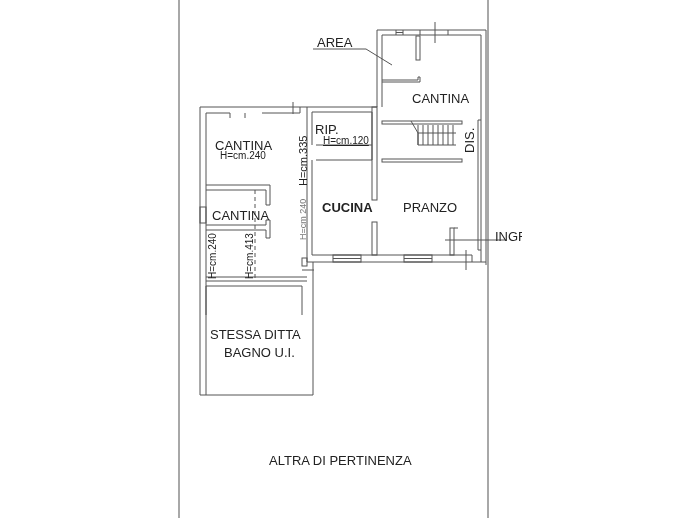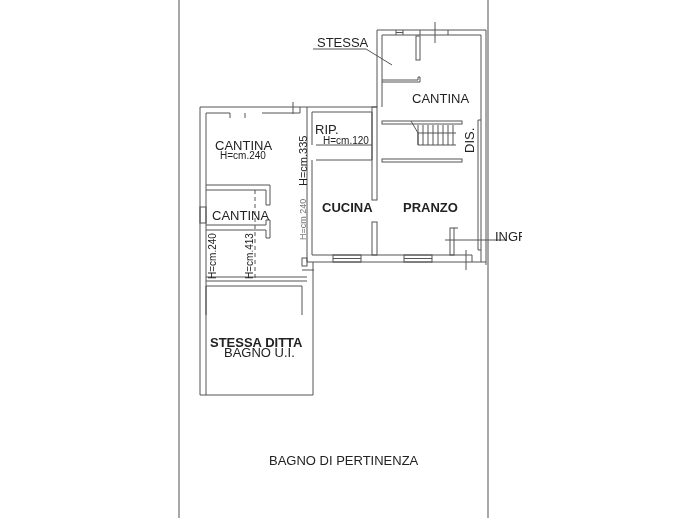--- a/index.html
+++ b/index.html
@@ -105,35 +105,35 @@
       <line x1="206" y1="286" x2="206" y2="315"></line>
       <polyline points="200,395 313,395 313,262"></polyline>
     </g>
   </g>
 
   <g stroke="#555" stroke-width="1" fill="none">
     <polyline points="313,49 366,49 392,65"></polyline>
   </g>
 </svg>
 
-<div class="lbl lbl-md" style="left:317px;top:36px;">STESSA</div>
+<div class="lbl lbl-md" style="left:317px;top:36px;">AREA</div>
 <div class="lbl lbl-md" style="left:412px;top:92px;">CANTINA</div>
 <div class="lbl lbl-md" style="left:315px;top:123px;">RIP.</div>
-<div class="lbl lbl-sm" style="left:323px;top:136px;">H=cm.120</div>
+<div class="lbl lbl-sm" style="left:323px;top:136px;text-decoration:underline;">H=cm.120</div>
 <div class="lbl lbl-md vert" style="left:463px;top:153px;">DIS.</div>
 
 <div class="lbl lbl-md" style="left:215px;top:139px;">CANTINA</div>
 <div class="lbl lbl-sm" style="left:220px;top:151px;">H=cm.240</div>
 <div class="lbl lbl-sm vert" style="left:298px;top:186px;font-size:11px;">H=cm.335</div>
 <div class="lbl lbl-sm vert gray" style="left:299px;top:240px;font-size:9px;">H=cm 240</div>
 
 <div class="lbl lbl-md" style="left:212px;top:209px;">CANTINA</div>
 <div class="lbl lbl-sm vert" style="left:208px;top:279px;">H=cm.240</div>
 <div class="lbl lbl-sm vert" style="left:245px;top:279px;">H=cm.413</div>
 
 <div class="lbl lbl-md" style="left:322px;top:201px;font-weight:bold;">CUCINA</div>
-<div class="lbl lbl-md" style="left:403px;top:201px;font-weight:bold;">PRANZO</div>
+<div class="lbl lbl-md" style="left:403px;top:201px;">PRANZO</div>
 <div class="lbl lbl-md" style="left:495px;top:230px;width:27px;overflow:hidden;">INGR</div>
 
-<div class="lbl lbl-md" style="left:210px;top:336px;font-weight:bold;">STESSA DITTA</div>
+<div class="lbl lbl-md" style="left:210px;top:328px;">STESSA DITTA</div>
 <div class="lbl lbl-md" style="left:224px;top:346px;">BAGNO U.I.</div>
 
-<div class="lbl lbl-md" style="left:269px;top:454px;">BAGNO DI PERTINENZA</div>
+<div class="lbl lbl-md" style="left:269px;top:454px;">ALTRA DI PERTINENZA</div>
 
 </body></html>

